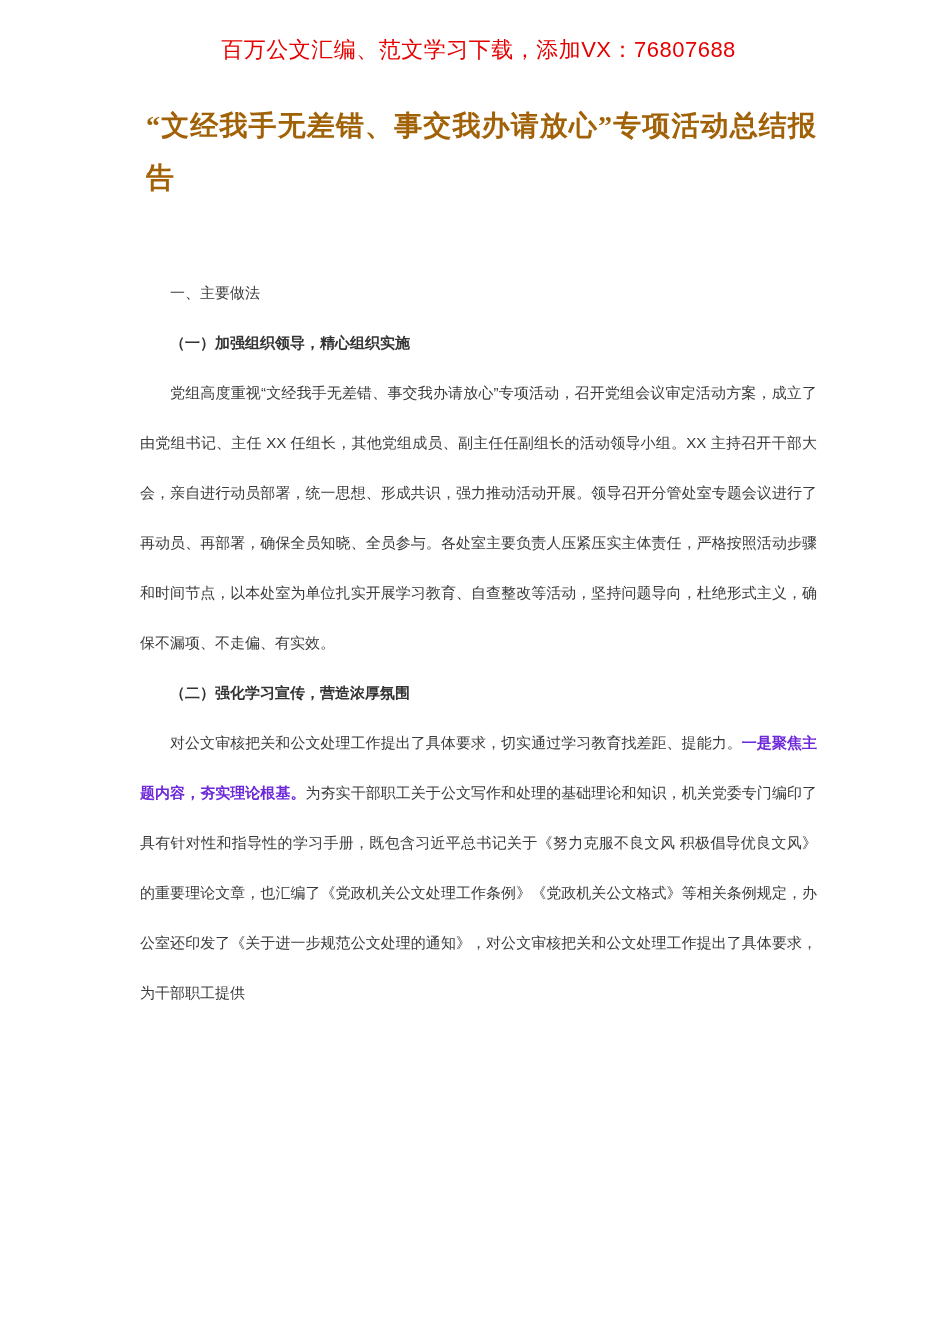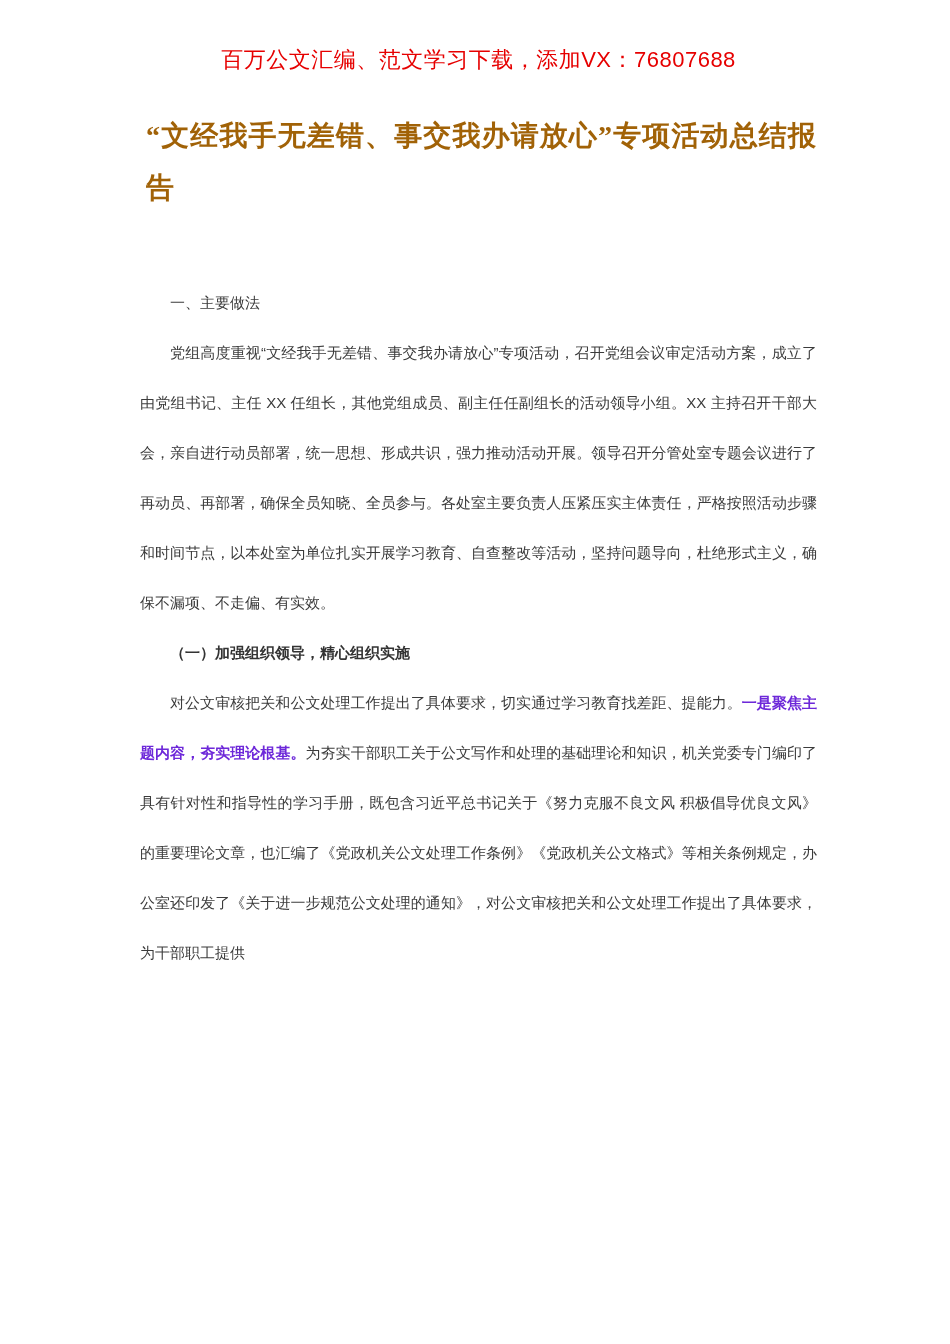--- a/index.html
+++ b/index.html
@@ -7,21 +7,21 @@
       width: 950px;
       height: 1344px;
       background: #ffffff;
       overflow: hidden;
       font-family: "Liberation Sans", sans-serif;
     }
     .page {
       position: relative;
       width: 950px;
       height: 1294px;
-      padding: 46px 133px 0 140px;
+      padding: 36px 133px 0 140px;
     }
     .promo {
       text-align: center;
       color: #e60000;
       font-size: 22px;
       line-height: 28px;
       font-weight: 400;
       letter-spacing: 0.5px;
     }
     .doc-title {
@@ -63,20 +63,21 @@
 <body>
 
 <div class="page">
 
   <div class="promo">百万公文汇编、范文学习下载，添加VX：76807688</div>
 
   <h1 class="doc-title">“文经我手无差错、事交我办请放心”专项活动总结报告</h1>
 
   <p class="line section-heading">一、主要做法</p>
 
+  <p class="line sub-heading">（一）加强组织领导，精心组织实施</p>
+
   <p class="line body-para">党组高度重视“文经我手无差错、事交我办请放心”专项活动，召开党组会议审定活动方案，成立了由党组书记、主任 XX 任组长，其他党组成员、副主任任副组长的活动领导小组。XX 主持召开干部大会，亲自进行动员部署，统一思想、形成共识，强力推动活动开展。领导召开分管处室专题会议进行了再动员、再部署，确保全员知晓、全员参与。各处室主要负责人压紧压实主体责任，严格按照活动步骤和时间节点，以本处室为单位扎实开展学习教育、自查整改等活动，坚持问题导向，杜绝形式主义，确保不漏项、不走偏、有实效。</p>
 
-  <p class="line sub-heading">（一）加强组织领导，精心组织实施</p>
-
+  <p class="line sub-heading">（二）强化学习宣传，营造浓厚氛围</p>
 
   <p class="line body-para"><span>对公文审核把关和公文处理工作提出了具体要求，切实通过学习教育找差距、提能力。</span><strong>一是聚焦主题内容，夯实理论根基。</strong><span>为夯实干部职工关于公文写作和处理的基础理论和知识，机关党委专门编印了具有针对性和指导性的学习手册，既包含习近平总书记关于《努力克服不良文风 积极倡导优良文风》的重要理论文章，也汇编了《党政机关公文处理工作条例》《党政机关公文格式》等相关条例规定，办公室还印发了《关于进一步规范公文处理的通知》，对公文审核把关和公文处理工作提出了具体要求，为干部职工提供</span></p>
 
 </div>
 
 </body></html>

